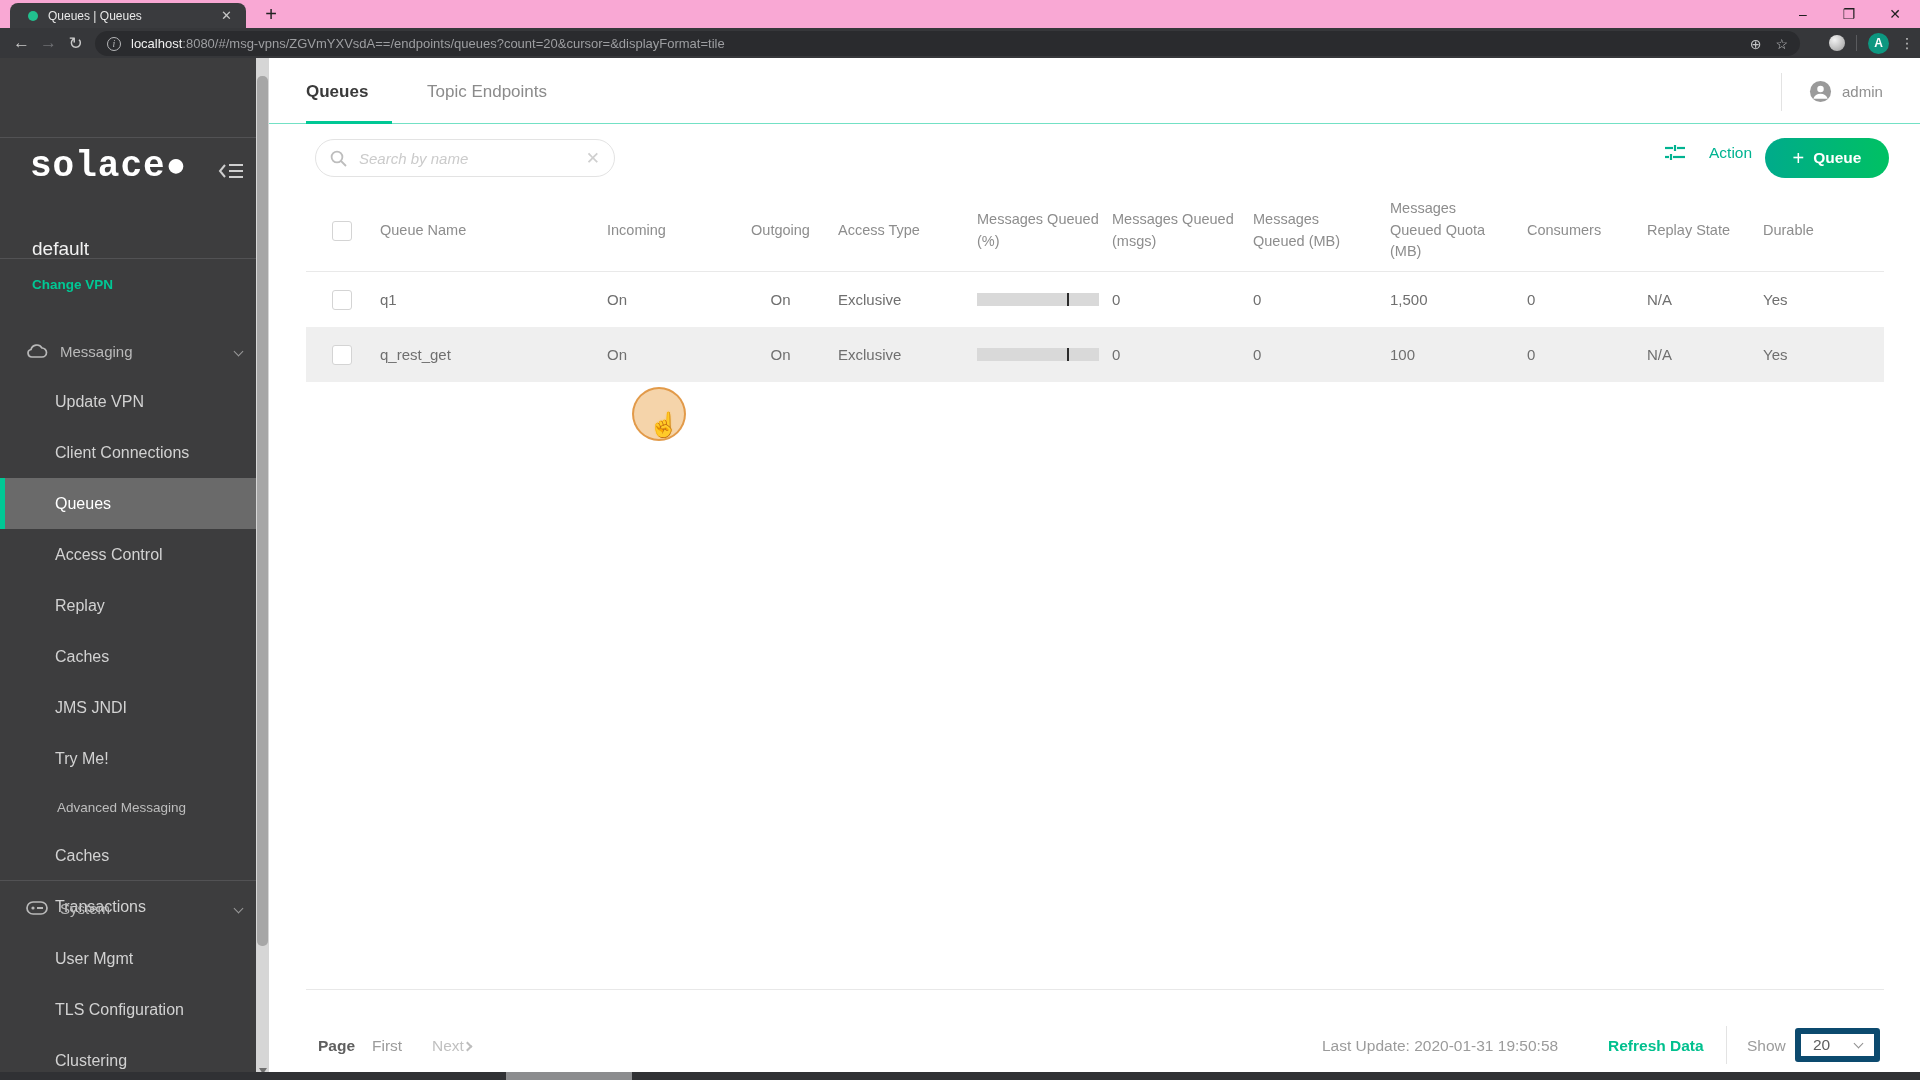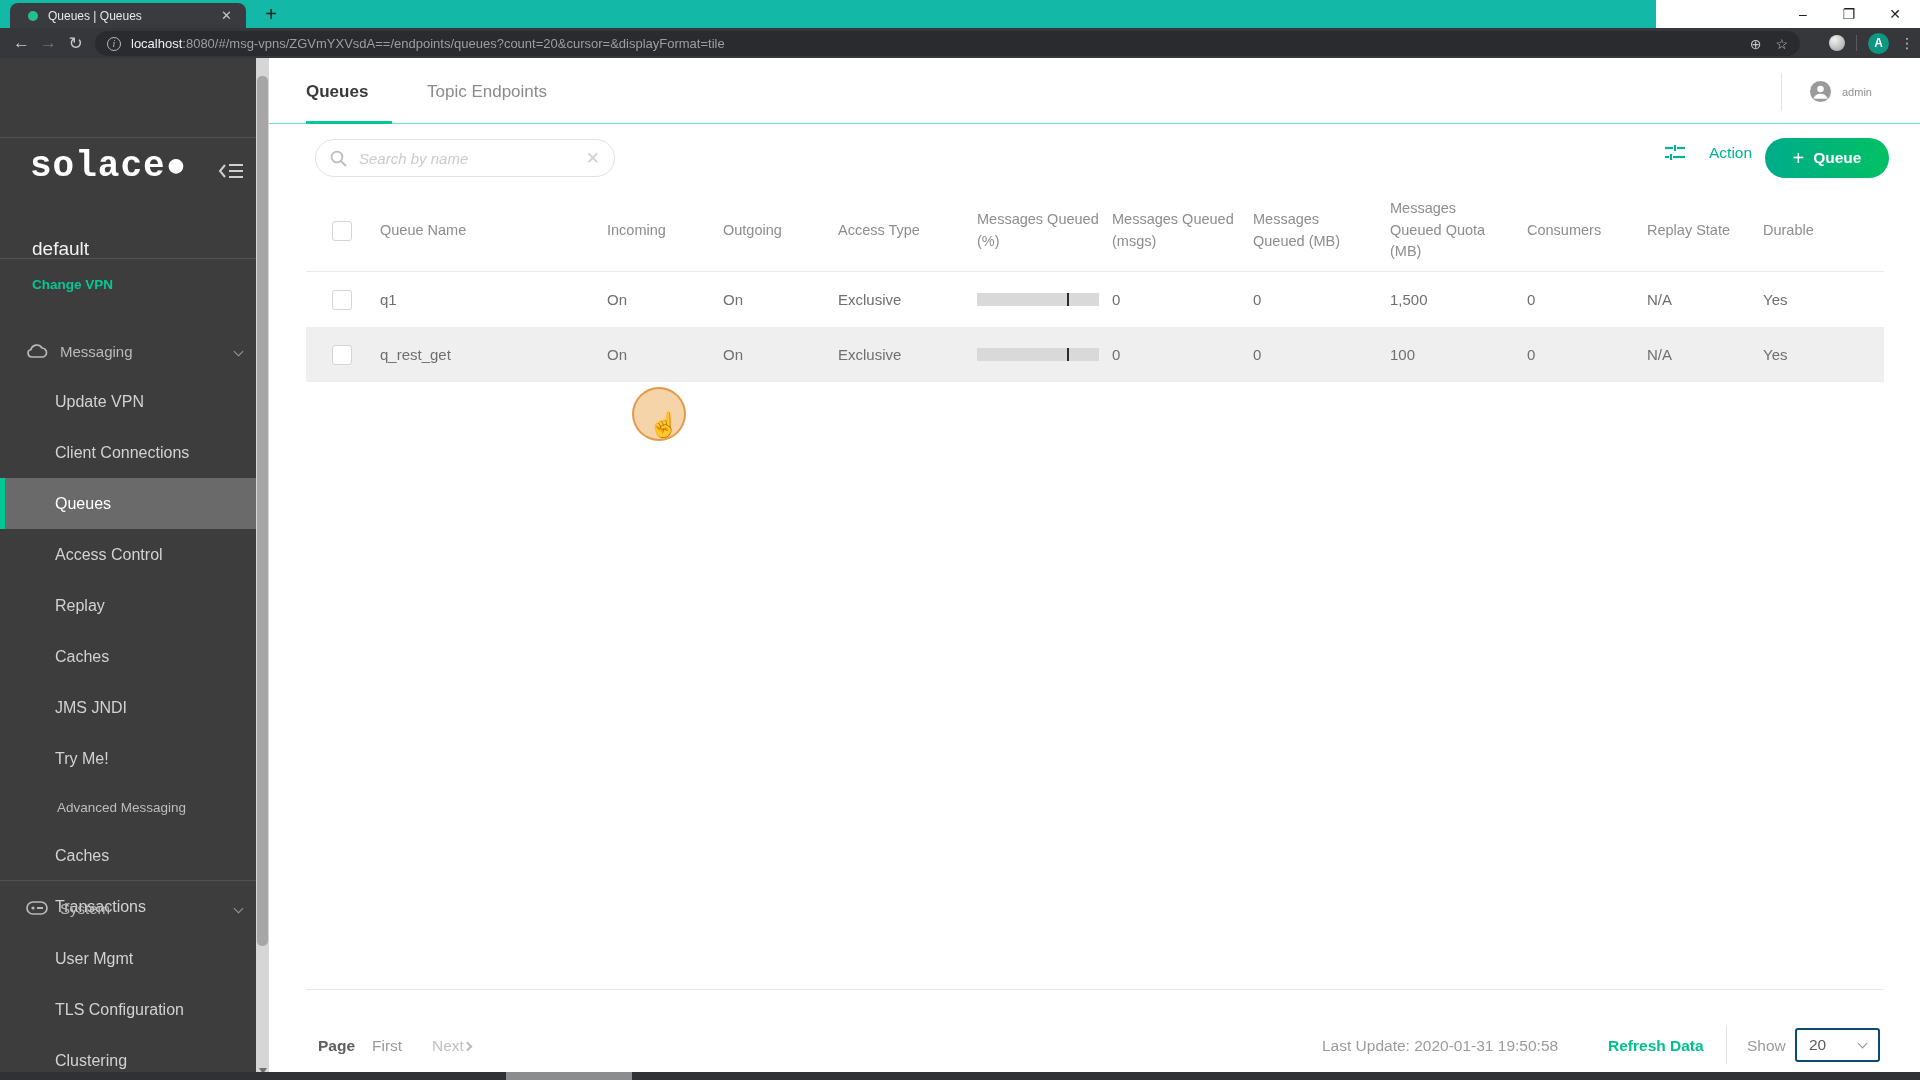--- a/index.html
+++ b/index.html
@@ -1,21 +1,21 @@
 <!DOCTYPE html>
 <html><head>
 <meta charset="utf-8">
 <style>
   html,body{margin:0;padding:0;background:#fff;}
   *{box-sizing:border-box;}
   #stage{position:relative;width:1920px;height:1080px;overflow:hidden;
          font-family:"Liberation Sans",sans-serif;background:#fff;}
 
   
-  .tabstrip{position:absolute;left:0;top:0;width:1656px;height:28px;background:#14b8a6;}
+  .tabstrip{position:absolute;left:0;top:0;width:1920px;height:28px;background:#f9a8d4;}
   .btab{position:absolute;left:10px;top:3px;width:236px;height:25px;background:#3a3b3e;
         border-radius:8px 8px 0 0;display:flex;align-items:center;padding:0 10px;color:#e8e8e8;}
   .btab .fav{width:10px;height:10px;border-radius:50%;background:#21c08e;margin:0 10px 0 8px;}
   .btab .ttl{font-size:12px;flex:1;white-space:nowrap;overflow:hidden;}
   .btab .tclose{color:#c7c7c7;font-size:13px;padding:0 4px;}
   .newtab{position:absolute;left:258px;top:2px;width:26px;height:24px;color:#222;
           font-size:20px;line-height:24px;text-align:center;}
   .winctl{position:absolute;top:0;height:28px;color:#1f1f1f;font-size:14px;line-height:28px;
           width:46px;text-align:center;}
   .toolbar{position:absolute;left:0;top:28px;width:1920px;height:30px;background:#36373a;
@@ -60,21 +60,21 @@
   .sb-arrow.down{bottom:6px;border-top:6px solid #6f6f6f;}
 
   
   .content{position:absolute;left:269px;top:58px;width:1651px;height:1022px;background:#fff;}
   .chead{position:absolute;left:0;top:0;width:1651px;height:66px;border-bottom:1px solid rgba(0,200,149,.55);}
   .ptab{position:absolute;top:24px;font-size:17px;color:#8b8b8b;}
   .ptab.active{color:#3a3a3a;font-weight:bold;}
   .ptab-underline{position:absolute;left:37px;top:63px;width:86px;height:3px;background:#00c895;}
   .hdrdiv{position:absolute;left:1512px;top:15px;width:1px;height:38px;background:#e3e3e3;}
   .adminwrap{position:absolute;left:1540px;top:22px;display:flex;align-items:center;gap:10px;}
-  .admintxt{font-size:11px;color:#8f8f8f;}
+  .admintxt{font-size:15px;color:#8f8f8f;}
 
   
   .searchbox{position:absolute;left:46px;top:81px;width:300px;height:38px;border:1px solid #e3e3e3;
              border-radius:19px;display:flex;align-items:center;padding:0 14px;background:#fff;}
   .searchbox input{border:none;outline:none;flex:1;font-size:15px;font-style:italic;color:#777;
              font-family:"Liberation Sans",sans-serif;background:transparent;margin-left:10px;}
   .searchbox input::placeholder{color:#cbcbcb;}
   .sclear{color:#cfcfcf;font-size:17px;padding-left:6px;}
   .actionbtn{position:absolute;left:1396px;top:86px;display:flex;align-items:center;gap:24px;
              color:#00b391;font-size:15.5px;}
@@ -85,21 +85,21 @@
 
   
   .tbl{position:absolute;left:37px;top:132px;width:1578px;}
   .trow{display:flex;align-items:center;}
   .thead{height:82px;border-bottom:1px solid #e9e9e9;color:#8d8d8d;font-size:14.5px;line-height:1.5;}
   .tdata{height:55px;color:#6f6f6f;font-size:15px;}
   .tdata.alt{background:#efefef;}
   .c-chk{width:74px;padding-left:26px;flex:none;}
   .c-name{width:227px;flex:none;}
   .c-in{width:116px;flex:none;}
-  .c-out{width:115px;flex:none;}
+  .c-out{width:115px;flex:none;text-align:center;}
   .c-acc{width:139px;flex:none;}
   .c-pct{width:135px;flex:none;padding-right:12px;}
   .c-msgs{width:141px;flex:none;padding-right:18px;}
   .c-mb{width:137px;flex:none;padding-right:18px;}
   .c-quota{width:137px;flex:none;padding-right:18px;}
   .c-cons{width:120px;flex:none;}
   .c-replay{width:116px;flex:none;}
   .c-dur{width:121px;flex:none;}
   .cbx{width:20px;height:20px;border:1.5px solid #d4d4d4;border-radius:3px;background:#fff;}
   .pctbar{position:relative;width:122px;height:13px;background:#d9d9d9;}
@@ -116,21 +116,21 @@
   .footer{position:absolute;left:0;top:960px;width:1651px;height:56px;font-size:15.5px;color:#9b9b9b;}
   .f-page{position:absolute;left:49px;top:19px;color:#5f5f5f;font-weight:bold;}
   .f-first{position:absolute;left:103px;top:19px;color:#9b9b9b;}
   .f-next{position:absolute;left:163px;top:19px;color:#c0c0c0;display:flex;align-items:center;}
   .chev-r{width:7px;height:7px;border-right:2px solid #bdbdbd;border-bottom:2px solid #bdbdbd;
           transform:rotate(-45deg);margin-top:1px;}
   .f-update{position:absolute;left:1053px;top:19px;color:#9b9b9b;}
   .f-refresh{position:absolute;left:1339px;top:19px;color:#00c08e;font-weight:bold;}
   .f-div{position:absolute;left:1457px;top:8px;width:1px;height:38px;background:#e3e3e3;}
   .f-show{position:absolute;left:1478px;top:19px;}
-  .f-select{position:absolute;left:1526px;top:10px;width:85px;height:34px;border:2px solid #0c4a6e;
+  .f-select{position:absolute;left:1526px;top:10px;width:85px;height:34px;border:6px solid #0c4a6e;
             border-radius:3px;display:flex;align-items:center;padding:0 12px;color:#5d5d5d;background:#fff;}
   .f-select .chev{margin-left:auto;border-color:#8f8f8f;margin-top:-3px;}
 
   .bottombar{position:absolute;left:0;top:1072px;width:1920px;height:8px;background:#303134;}
   .bottombar .seg{position:absolute;left:506px;top:0;width:126px;height:8px;background:#8b8c8e;}
 
   svg{display:block;}
 </style>
 </head>
 <body>

